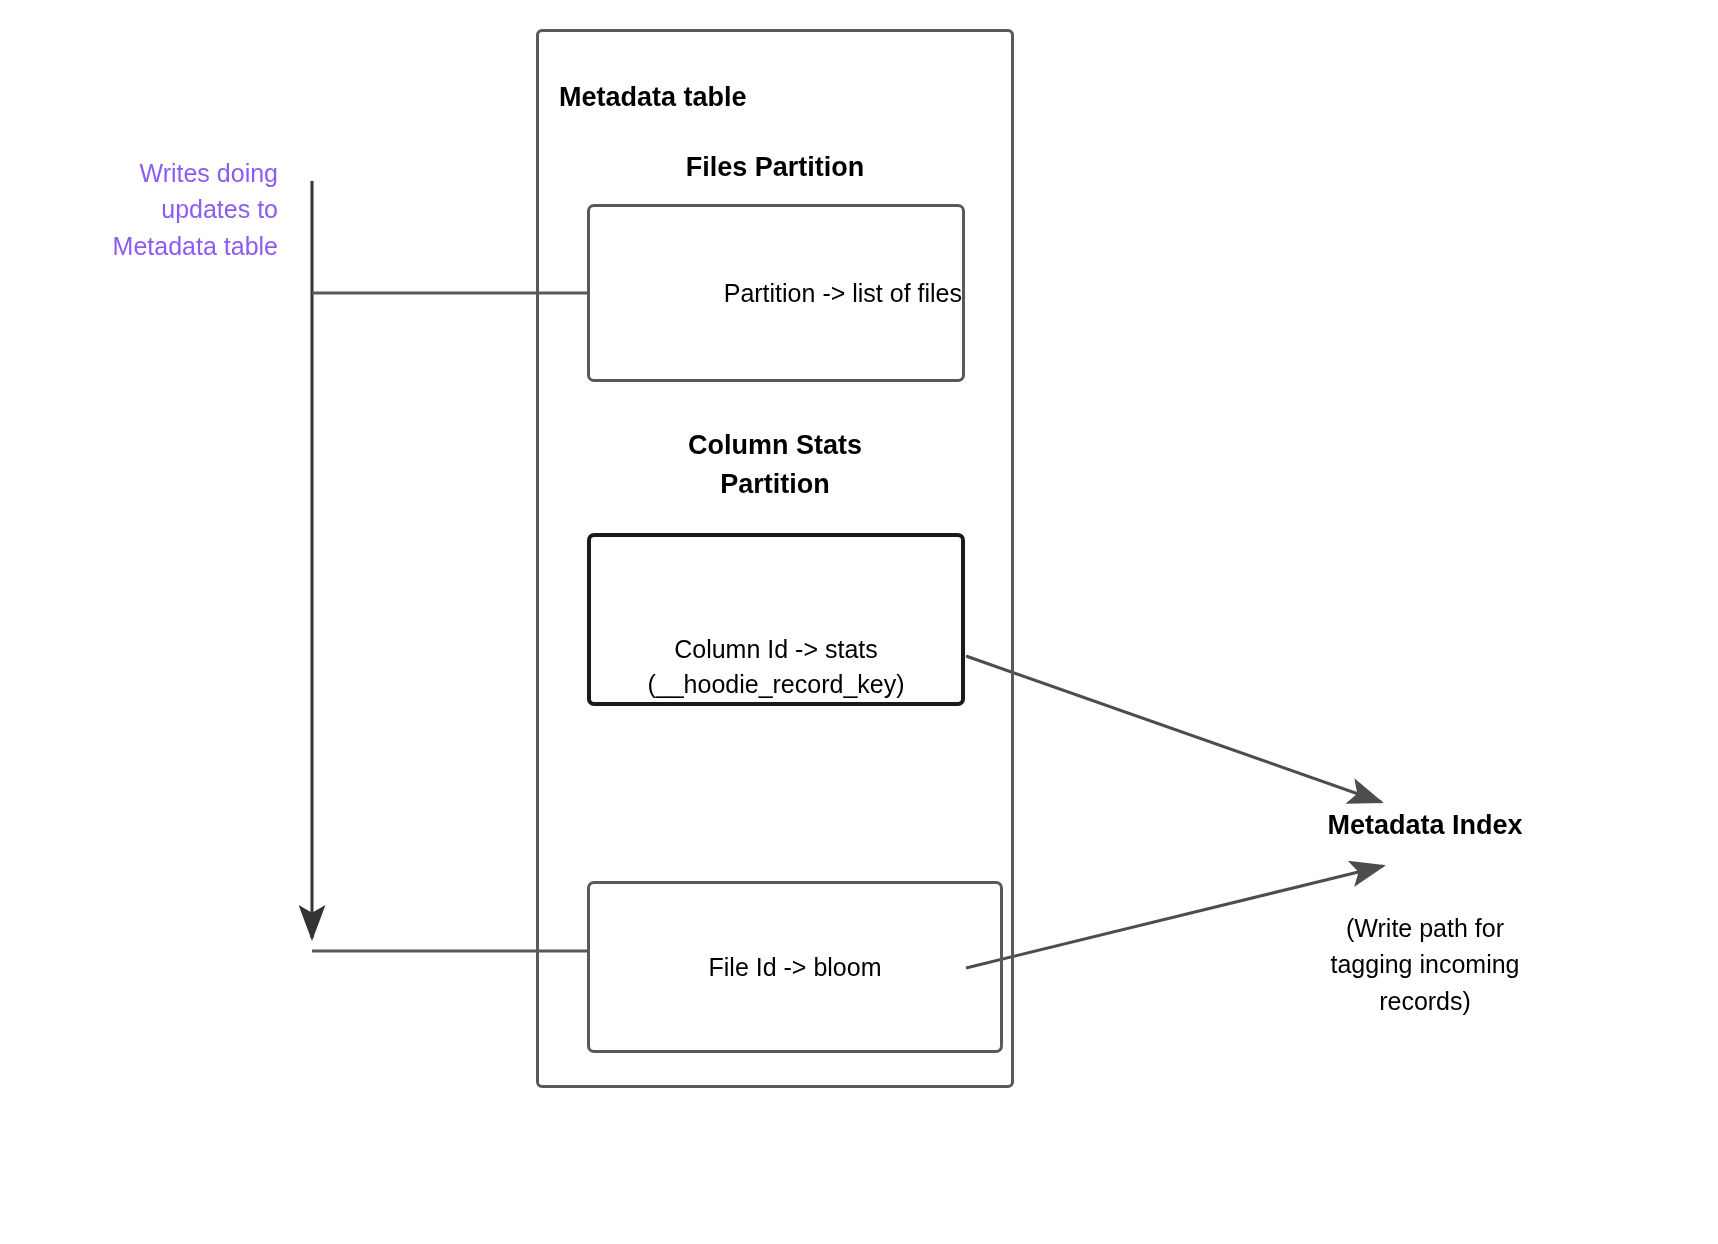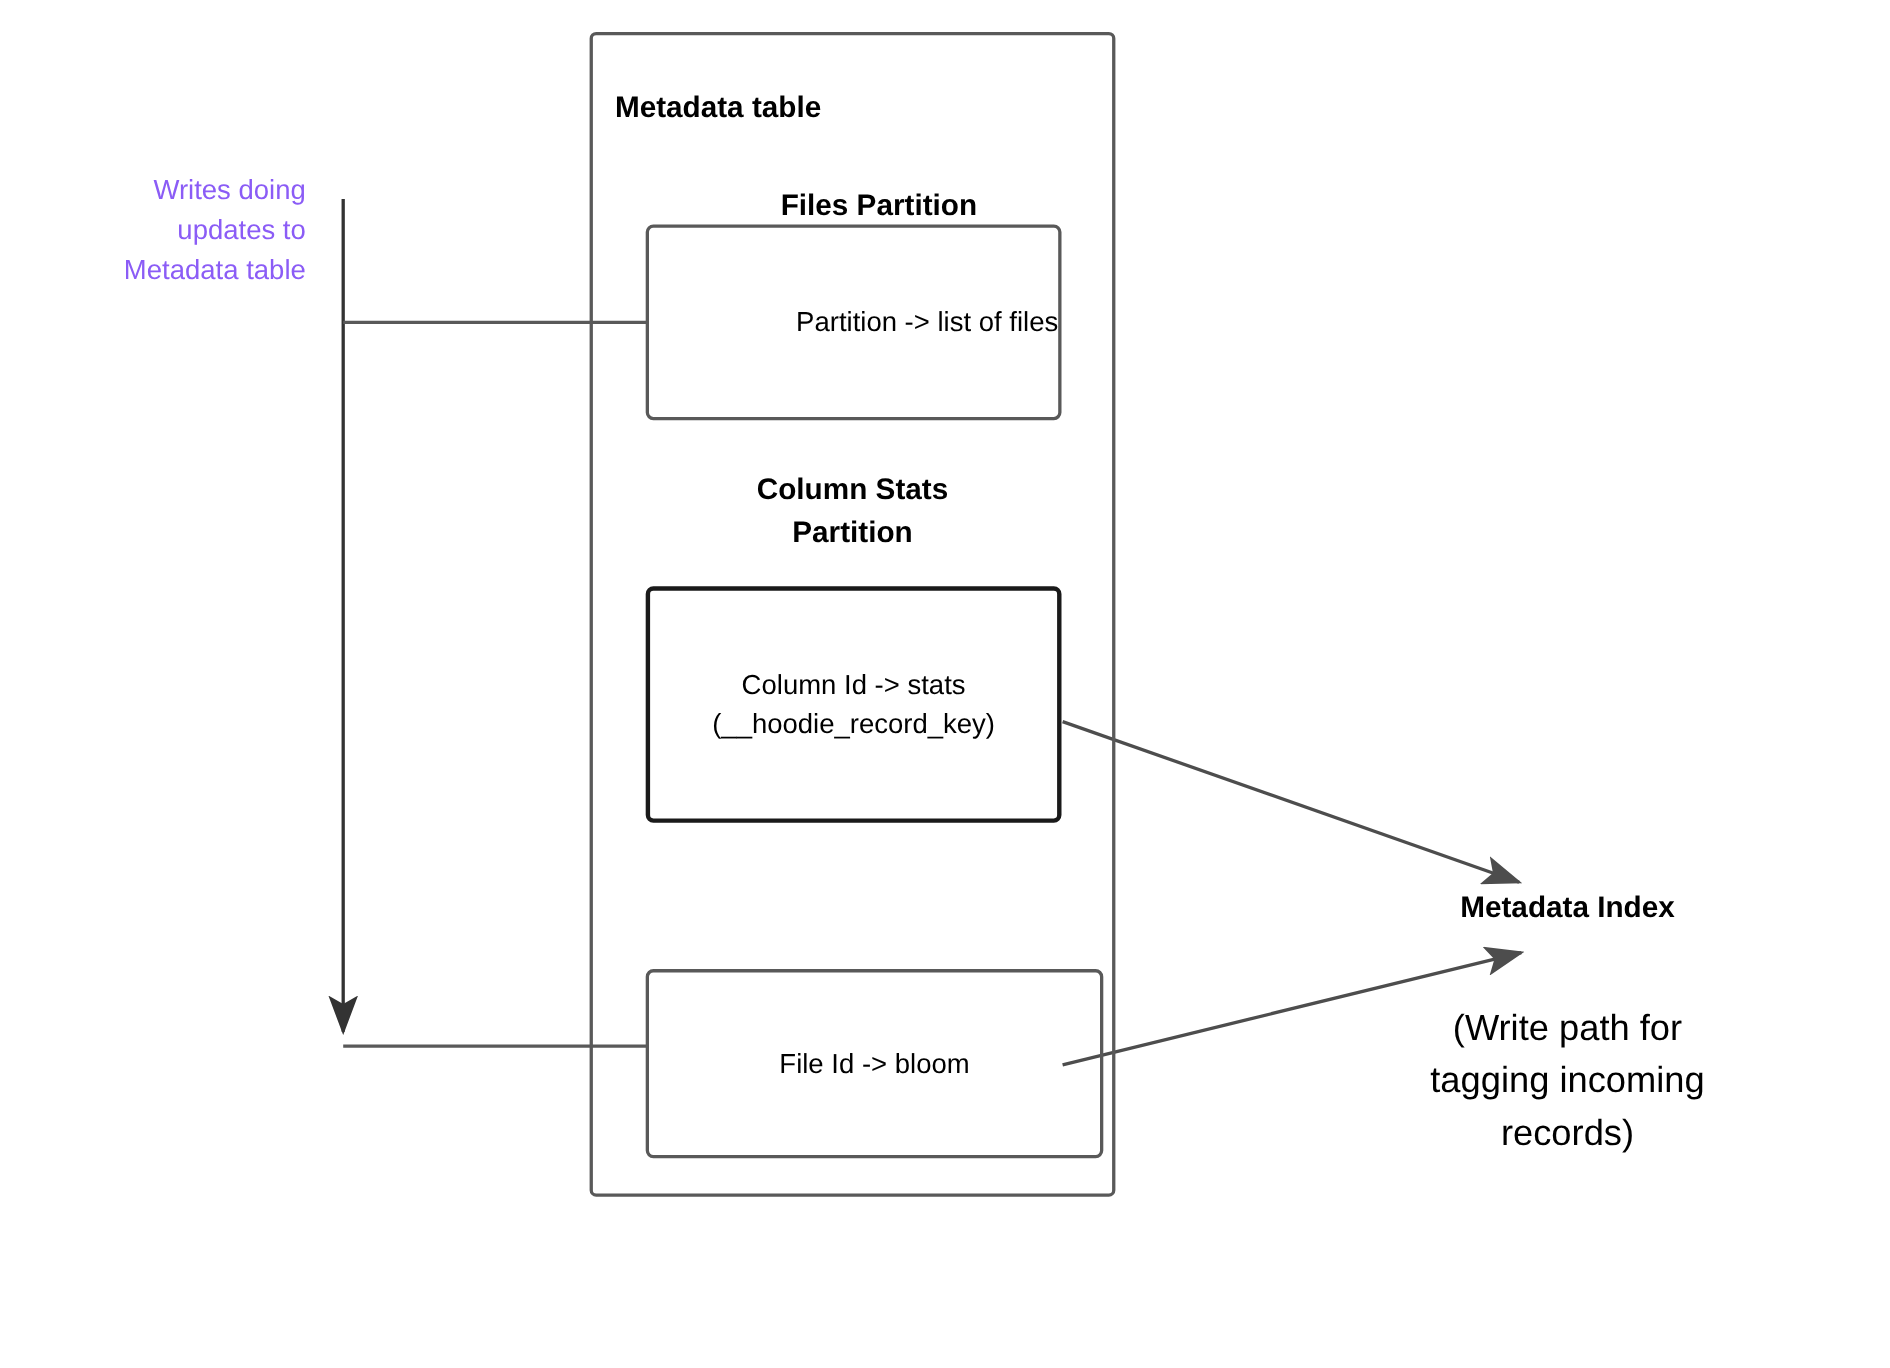--- a/index.html
+++ b/index.html
@@ -69,21 +69,21 @@
   .part-heading {
     position: absolute;
     width: 380px;
     text-align: center;
     font-size: 27px;
     font-weight: bold;
     color: #000000;
     line-height: 1.45;
     white-space: pre-line;
   }
-  .heading-files   { left: 609px; top: 148px; margin-top: 19px; }
+  .heading-files   { left: 585px; top: 148px; }
   .heading-colstats{ left: 585px; top: 426px; }
   .heading-bloom   { left: 585px; top: 787px; }
 
   
   .inner-box {
     position: absolute;
     box-sizing: border-box;
     border-radius: 7px;
     background: transparent;
     display: flex;
@@ -98,22 +98,23 @@
     white-space: pre-line;
   }
   .box-files {
     left: 587px; top: 204px;
     width: 378px; height: 178px;
     border: 3px solid #595959;
     justify-content: flex-end;
   }
   .box-colstats {
     left: 587px; top: 533px;
-    width: 378px; height: 215px;
+    width: 378px; height: 173px;
     border: 4px solid #1a1a1a;
+    align-items: flex-end;
   }
   .box-bloom {
     left: 587px; top: 881px;
     width: 416px; height: 172px;
     border: 3px solid #595959;
   }
 
   
   .mi-title {
     position: absolute;
@@ -124,21 +125,21 @@
     font-size: 27px;
     font-weight: bold;
     color: #000000;
   }
   .mi-sub {
     position: absolute;
     left: 1300px;
     top: 910px;
     width: 250px;
     text-align: center;
-    font-size: 33px;
+    font-size: 25px;
     font-weight: 400;
     color: #000000;
     line-height: 1.45;
     white-space: pre-line;
   }
 </style>
 </head>
 <body>
 
 <div id="canvas">

